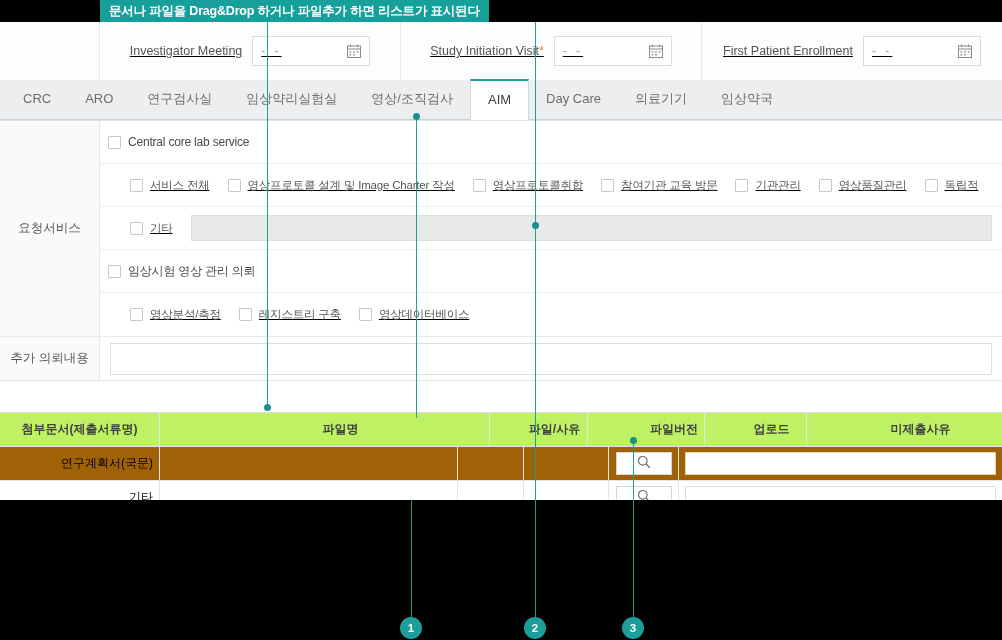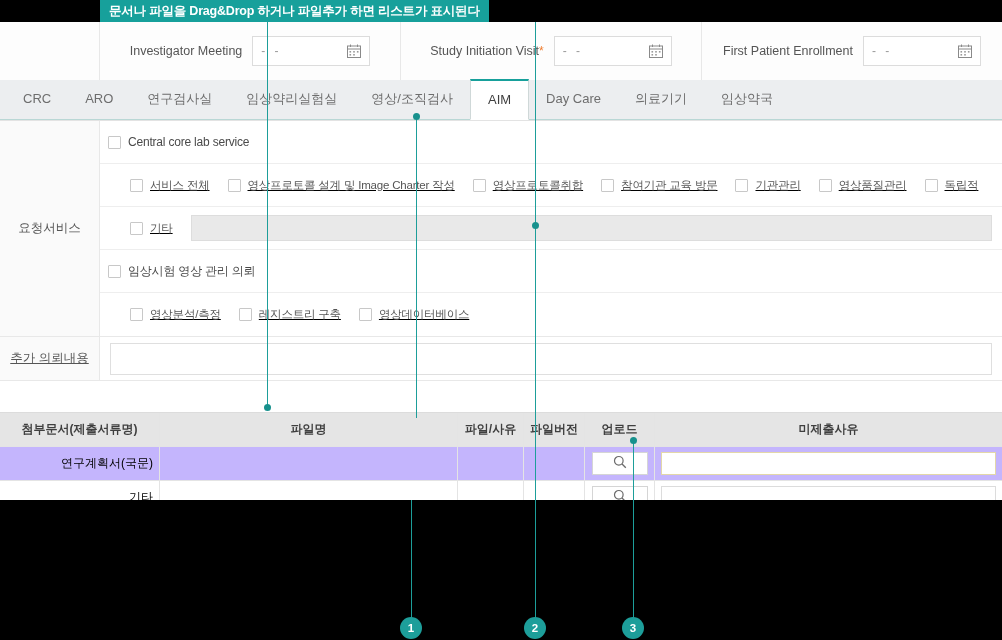--- a/index.html
+++ b/index.html
@@ -31,20 +31,21 @@
     background:#ffffff;
     overflow:hidden;
   }
 
   
   .milestones{
     position:absolute;left:0;top:0;width:1002px;height:58px;
     border-bottom:1px solid #e3e3e3;
     display:flex;
     background:#fdfdfd;
+    text-decoration:underline;
   }
   .ms-spacer{width:100px;border-right:1px solid #e8e8e8;box-sizing:border-box;}
   .ms-cell{
     flex:1;display:flex;align-items:center;justify-content:center;
     border-right:1px solid #e8e8e8;box-sizing:border-box;
     padding:0 10px;gap:10px;
     position:relative;
   }
   .ms-cell:last-child{border-right:none;}
   .ms-label{
@@ -138,38 +139,38 @@
   }
 
   
   .atable{
     position:absolute;left:0;width:1002px;
     border-top:1px solid #dcdcdc;
     box-sizing:border-box;
     font-size:12px;
   }
   .arow{display:flex;border-bottom:1px solid #e4e4e4;}
-  .arow.head{background:#e5e5e5;color:#3f3f3f;font-weight:bold;height:33px;}
+  .arow.head{background:#bef264;color:#3f3f3f;font-weight:bold;height:33px;gap:32px;}
   .arow.body{height:33px;}
-  .arow.sel{background:#c4b5fd;}
+  .arow.sel{background:#a16207;}
   .acell{
     display:flex;align-items:center;
     border-right:1px solid #e4e4e4;
     box-sizing:border-box;
     padding:0 6px;
     overflow:hidden;
     white-space:nowrap;
   }
   .acell:last-child{border-right:none;}
   .acell.center{justify-content:center;}
   .acell.right{justify-content:flex-end;}
   .c1{width:160px;flex:none;}
   .c2{width:298px;flex:none;}
   .c3{width:66px;flex:none;}
-  .c4{width:61px;flex:none;}
+  .c4{width:61px;flex:none;margin-left:24px;}
   .c5{width:70px;flex:none;}
   .c6{flex:1;min-width:0;}
   .arow.head .acell{color:#3f3f3f;}
   .up-btn{
     width:56px;height:23px;border:1px solid #d5d5d5;background:#fff;
     display:flex;align-items:center;justify-content:center;
     box-sizing:border-box;
   }
   .reason-input{
     width:100%;height:23px;border:1px solid #dcdcdc;background:#fff;
@@ -350,21 +351,21 @@
             <label class="cb small">
               <span class="box"></span>
               <span class="txt">영상데이터베이스</span>
             </label>
           </div>
 
         </div>
       </div>
 
       <div class="frow">
-        <div class="fhead" style="height:43px;text-decoration:underline;">추가 의뢰내용</div>
+        <div class="fhead" style="height:43px;">추가 의뢰내용</div>
         <div class="fbody">
           <div class="sub" style="padding-left:0;">
             <div class="note-input"></div>
           </div>
         </div>
       </div>
 
     </div>
 
     <div class="atable" style="top:390px;">

